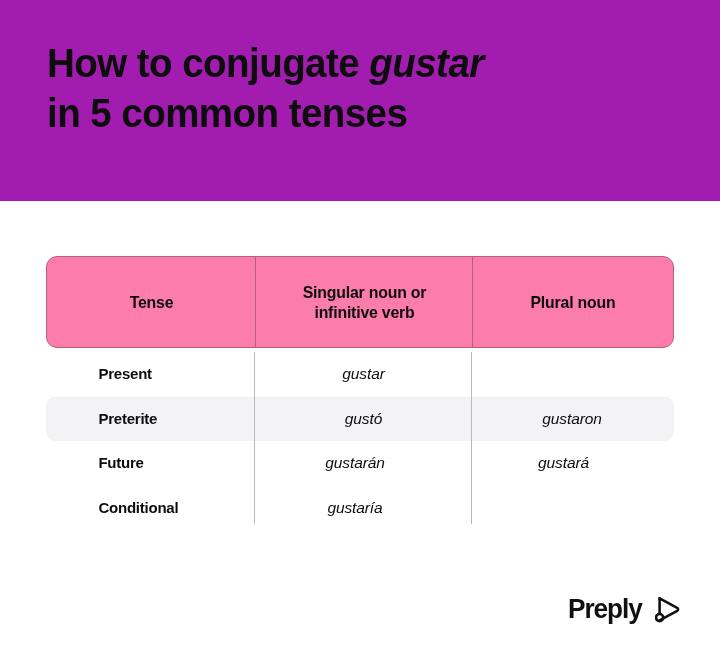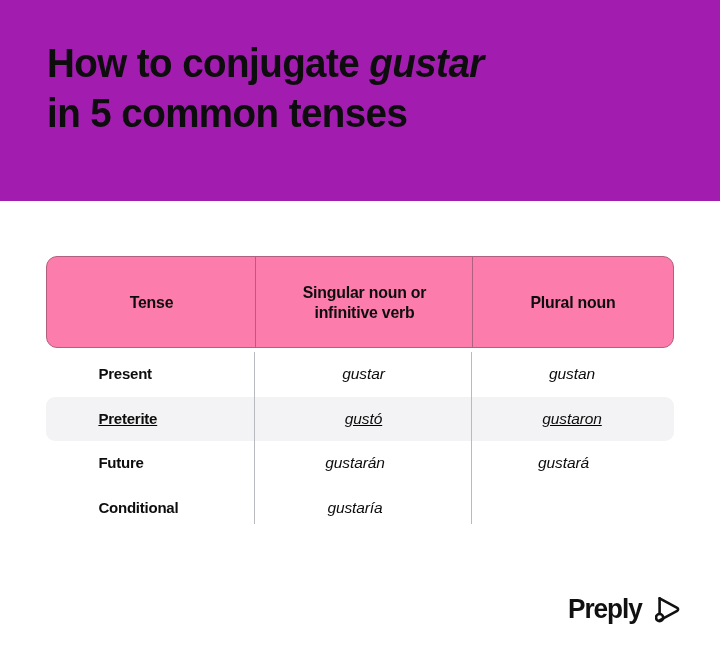--- a/index.html
+++ b/index.html
@@ -108,21 +108,20 @@
   .tr {
     position: relative;
     height: 44.5px;
     display: flex;
     align-items: center;
     border-radius: 9px;
     z-index: 1;
   }
   .tr.alt {
     background: #f3f3f6;
-    text-decoration: underline;
   }
   .td {
     box-sizing: border-box;
     color: #0d0d0d;
     font-size: 15.5px;
     display: flex;
     align-items: center;
   }
   .td-tense {
     width: 209px;
@@ -188,21 +187,20 @@
     <div class="th-div d2"></div>
   </div>
 
   <div class="tbody">
     <div class="tbody-div d1"></div>
     <div class="tbody-div d2"></div>
 
     <div class="tr">
       <div class="td td-tense">Present</div>
       <div class="td td-sing">gustar</div>
-      <div class="td td-plur">gustan</div>
     </div>
 
     <div class="tr alt">
       <div class="td td-tense">Preterite</div>
       <div class="td td-sing">gustó</div>
       <div class="td td-plur">gustaron</div>
     </div>
 
     <div class="tr">
       <div class="td td-tense">Future</div>

